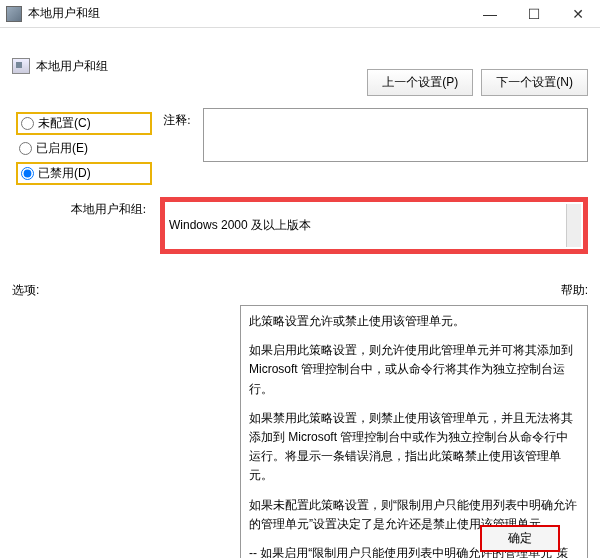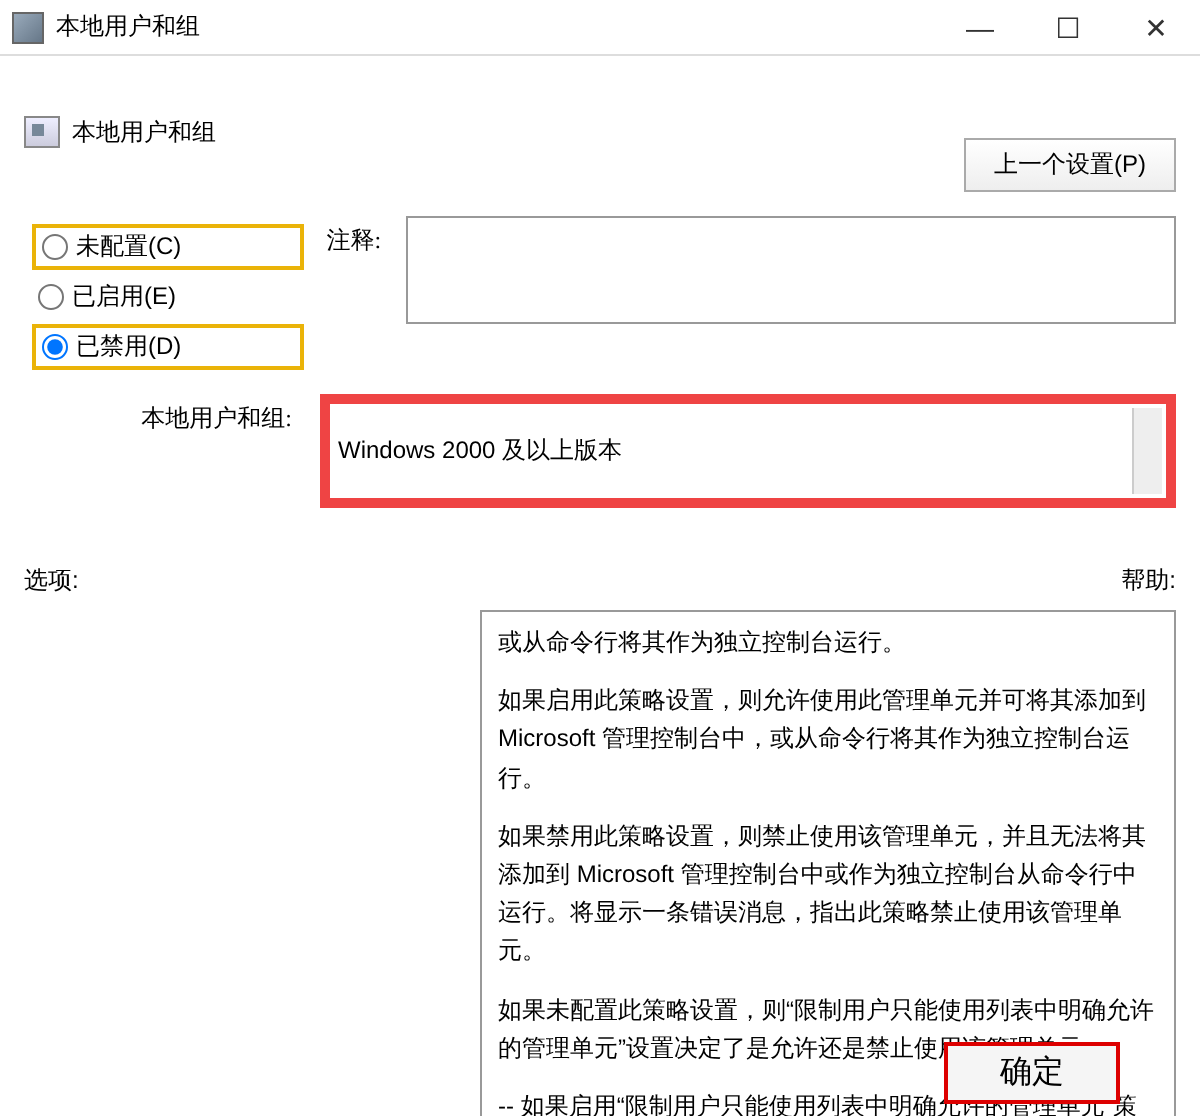--- a/index.html
+++ b/index.html
@@ -114,21 +114,21 @@
       bottom: 6px; left: 0; right: 0;
       display: flex;
       justify-content: flex-end;
       padding-right: 40px;
       gap: 12px;
     }
     .btn-ok {
       border: 2px solid #d00;
       padding: 3px 26px;
       background: #f5f5f5;
-      font-size: 16px;
+      font-size: 12px;
       cursor: pointer;
     }
     .spacer { height: 8px; }
   </style>
 </head>
 <body>
 
 <div class="titlebar">
   <div class="titlebar-icon"></div>
   <div class="title-text">本地用户和组</div>
@@ -137,20 +137,21 @@
     <div class="win-btn">☐</div>
     <div class="win-btn close">✕</div>
   </div>
 </div>
 
 <div class="header-row">
   <div class="header-icon"></div>
   <div class="header-label">本地用户和组</div>
   <div class="nav-buttons">
     <button class="btn">上一个设置(P)</button>
+    <button class="btn">下一个设置(N)</button>
   </div>
 </div>
 
 <div class="body-grid">
   <div class="left-col">
     <div class="radio-group">
       <label class="radio-item highlight">
         <input type="radio" name="state" style="">
         <span>未配置(C)</span>
       </label>
@@ -179,21 +180,21 @@
     </div>
   </div>
 </div>
 
 <div class="section-labels">
   <div class="opt-label">选项:</div>
   <div>帮助:</div>
 </div>
 
 <div class="help-box" id="help-box">
-    <p>或从命令行将其作为独立控制台运行。</p>
+    <p>此策略设置允许或禁止使用该管理单元。</p>
     <p>如果启用此策略设置，则允许使用此管理单元并可将其添加到 Microsoft 管理控制台中，或从命令行将其作为独立控制台运行。</p>
     <p>如果禁用此策略设置，则禁止使用该管理单元，并且无法将其添加到 Microsoft 管理控制台中或作为独立控制台从命令行中运行。将显示一条错误消息，指出此策略禁止使用该管理单元。</p>
     <p>如果未配置此策略设置，则“限制用户只能使用列表中明确允许的管理单元”设置决定了是允许还是禁止使用该管理单元。</p>
     <p>-- 如果启用“限制用户只能使用列表中明确允许的管理单元”策略设置，则用户无法使用明确允许的管理单元之外的任何管理单元。要明确允许使用该管理单元，请启用此策略设置。如果未配置或禁用此策略设置，则禁止使用此管理单元。</p>
   </div>
 
 <div class="footer">
   <button class="btn-ok">确定</button>
 </div>
 

